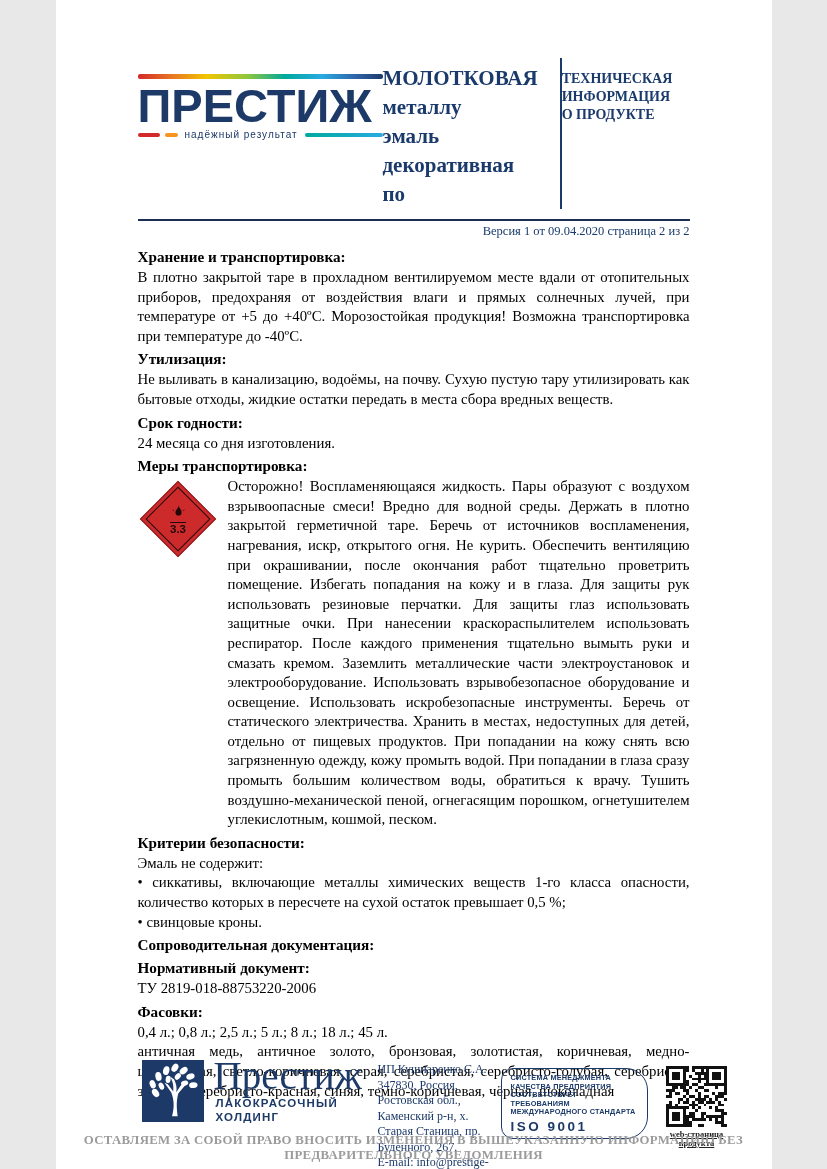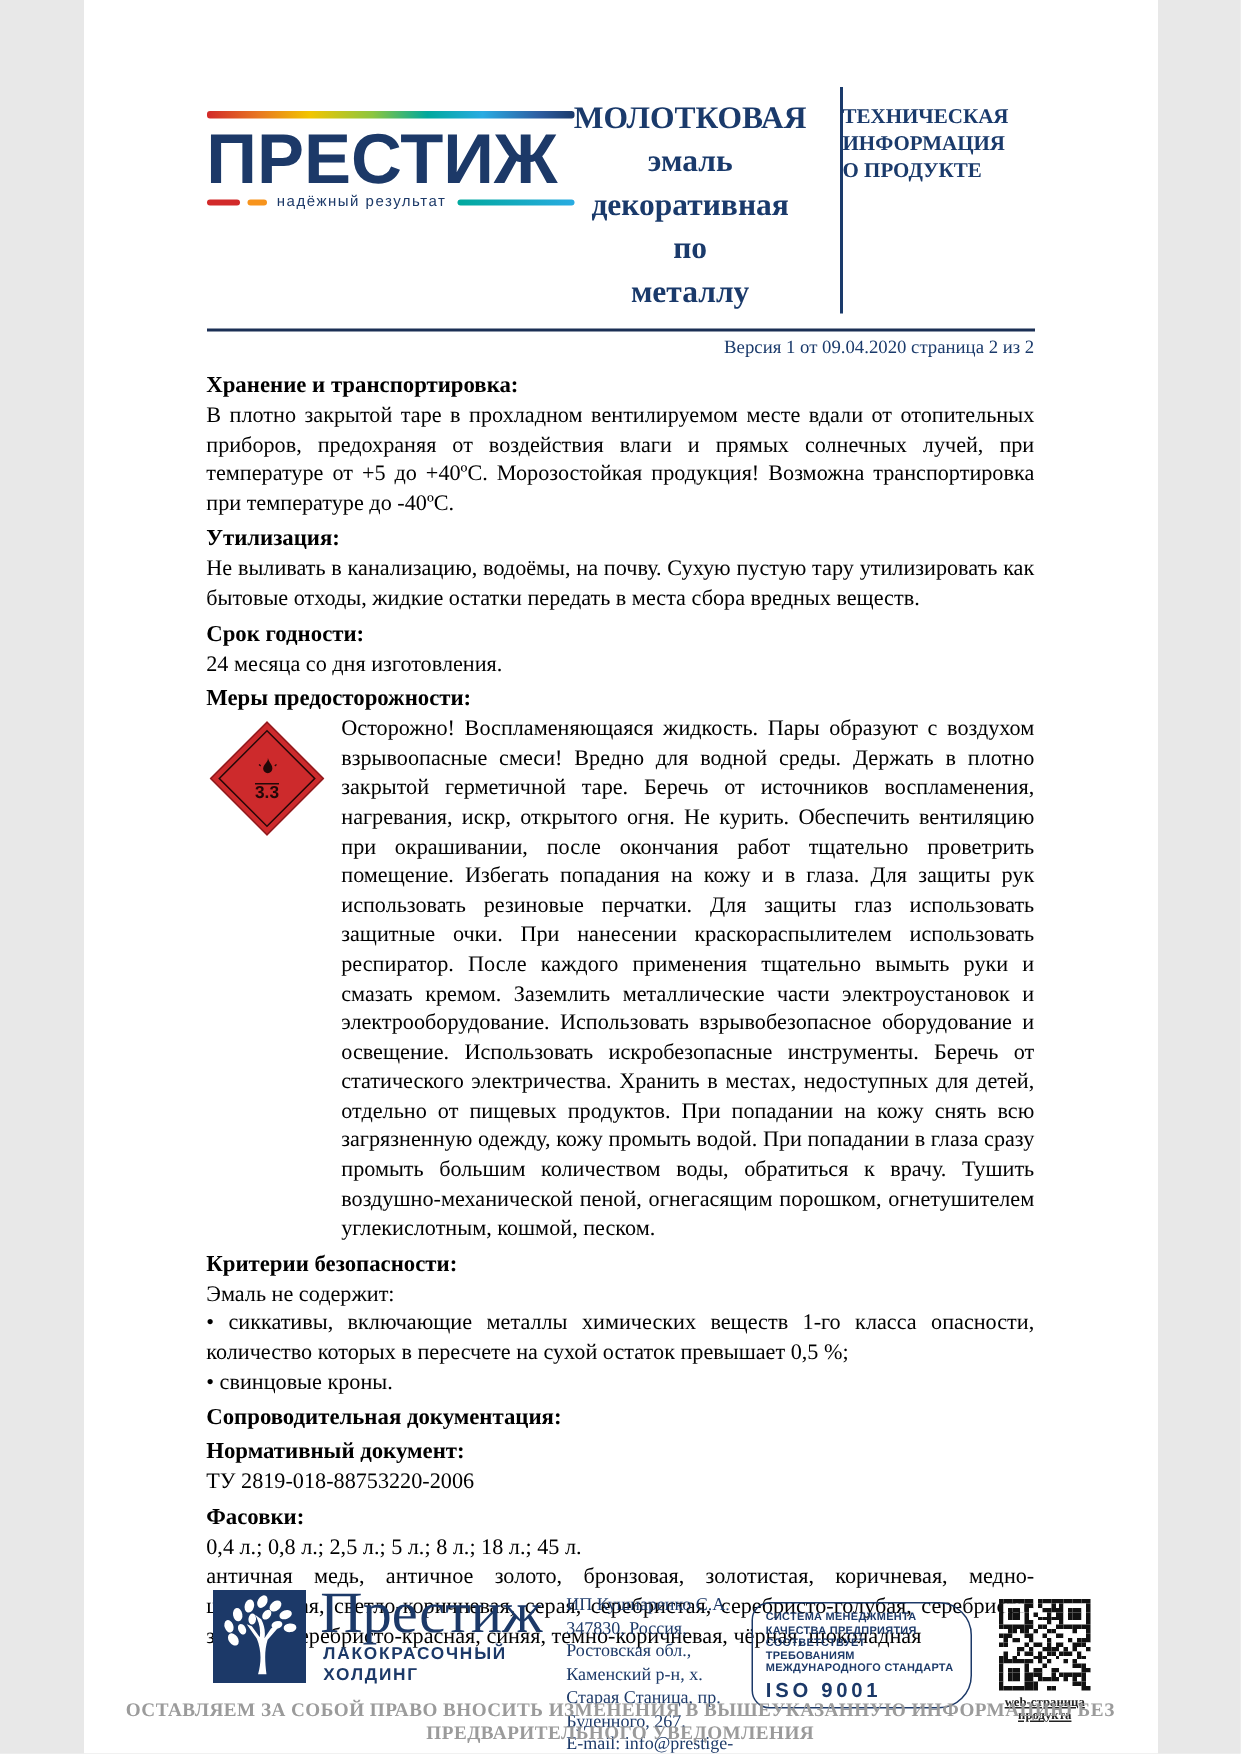--- a/index.html
+++ b/index.html
@@ -31,21 +31,21 @@
   }
   .tagline-row{display:flex;align-items:center;margin-top:-2px;}
   .dash{height:4px;border-radius:2px;}
   .dash-red{width:22px;background:#d22a2a;margin-right:5px;}
   .dash-orange{width:13px;background:#f7941d;margin-right:7px;}
   .dash-teal{flex:1;background:linear-gradient(90deg,#00a99d,#29abe2);margin-left:7px;}
   .tagline-text{
     font-family:"Liberation Sans", sans-serif;
     font-size:10px;color:#1c3968;letter-spacing:1px;white-space:nowrap;
   }
-  .title-block{flex:1;text-align:center;margin-top:6px;padding-right:22px;}
+  .title-block{flex:1;text-align:left;margin-top:6px;padding-right:22px;}
   .title-line{font-weight:700;font-size:21px;line-height:29px;color:#1a3a6b;}
   .header-divider{width:2px;background:#1a3a6b;align-self:stretch;min-height:92px;flex-shrink:0;}
   .doctype-block{width:140px;flex-shrink:0;margin-top:12px;}
   .doctype-line{font-weight:700;font-size:14px;line-height:18px;color:#1a3a6b;}
   .header-rule{margin:10px 82px 0 82px;border-top:2.5px solid #1b2f55;}
   .version-line{margin:3px 82px 0 82px;text-align:right;font-size:12.5px;color:#1a3a6b;}
   
   .doc-body{margin:8px 82px 0 82px;font-size:14.8px;line-height:19.6px;}
   .doc-body h3{font-size:15.2px;font-weight:700;margin:3px 0 1px 0;line-height:20px;}
   .doc-body p{margin:0;text-align:justify;}
@@ -112,22 +112,22 @@
       <div class="brand-word">ПРЕСТИЖ</div>
       <div class="tagline-row">
         <span class="dash dash-red"></span>
         <span class="dash dash-orange"></span>
         <span class="tagline-text">надёжный результат</span>
         <span class="dash dash-teal"></span>
       </div>
     </div>
     <div class="title-block">
       <div class="title-line">МОЛОТКОВАЯ</div>
+      <div class="title-line">металлу</div>
       <div class="title-line">эмаль декоративная по</div>
-      <div class="title-line">металлу</div>
     </div>
     <div class="header-divider"></div>
     <div class="doctype-block">
       <div class="doctype-line">ТЕХНИЧЕСКАЯ</div>
       <div class="doctype-line">ИНФОРМАЦИЯ</div>
       <div class="doctype-line">О ПРОДУКТЕ</div>
     </div>
   </div>
   <div class="header-rule"></div>
   <div class="version-line">Версия 1 от 09.04.2020 страница 2 из 2</div>
@@ -136,21 +136,21 @@
 
     <h3>Хранение и транспортировка:</h3>
     <p>В плотно закрытой таре в прохладном вентилируемом месте вдали от отопительных приборов, предохраняя от воздействия влаги и прямых солнечных лучей, при температуре от +5 до +40ºС. Морозостойкая продукция! Возможна транспортировка при температуре до -40ºС.</p>
 
     <h3>Утилизация:</h3>
     <p>Не выливать в канализацию, водоёмы, на почву. Сухую пустую тару утилизировать как бытовые отходы, жидкие остатки передать в места сбора вредных веществ.</p>
 
     <h3>Срок годности:</h3>
     <p class="noj">24 месяца со дня изготовления.</p>
 
-    <h3>Меры предосторожности:</h3>
+    <h3>Меры транспортировка:</h3>
     <div class="precautions">
       <div class="hazard-wrap">
         <div class="diamond">
           <div class="diamond-content">
             <svg width="17" height="17" viewBox="0 0 16 16">
               <path d="M8 1c.7 2.8-2.9 4.1-2.9 6.9a2.9 2.9 0 0 0 5.8 0C10.9 5.1 8.9 4.6 8 1z" fill="#230808"></path>
               <path d="M3.6 6.2l-1.1-.8M12.4 6.2l1.1-.8" stroke="#230808" stroke-width=".8"></path>
             </svg>
             <div class="hz-line"></div>
             <span class="hz-num">3.3</span>

